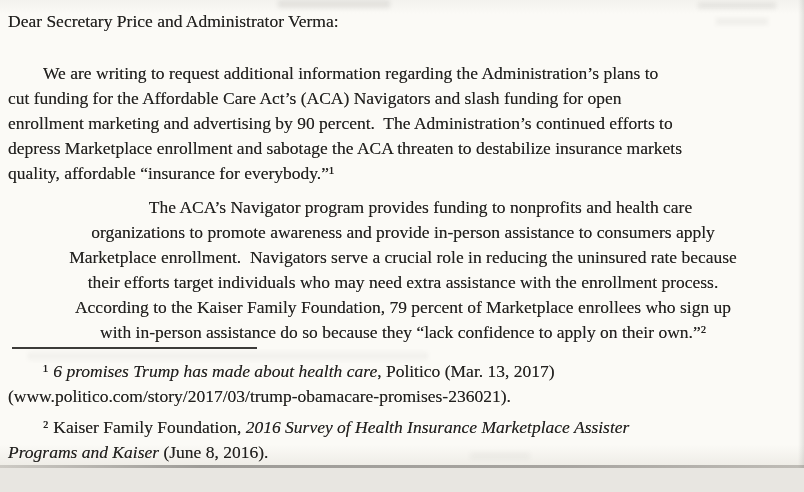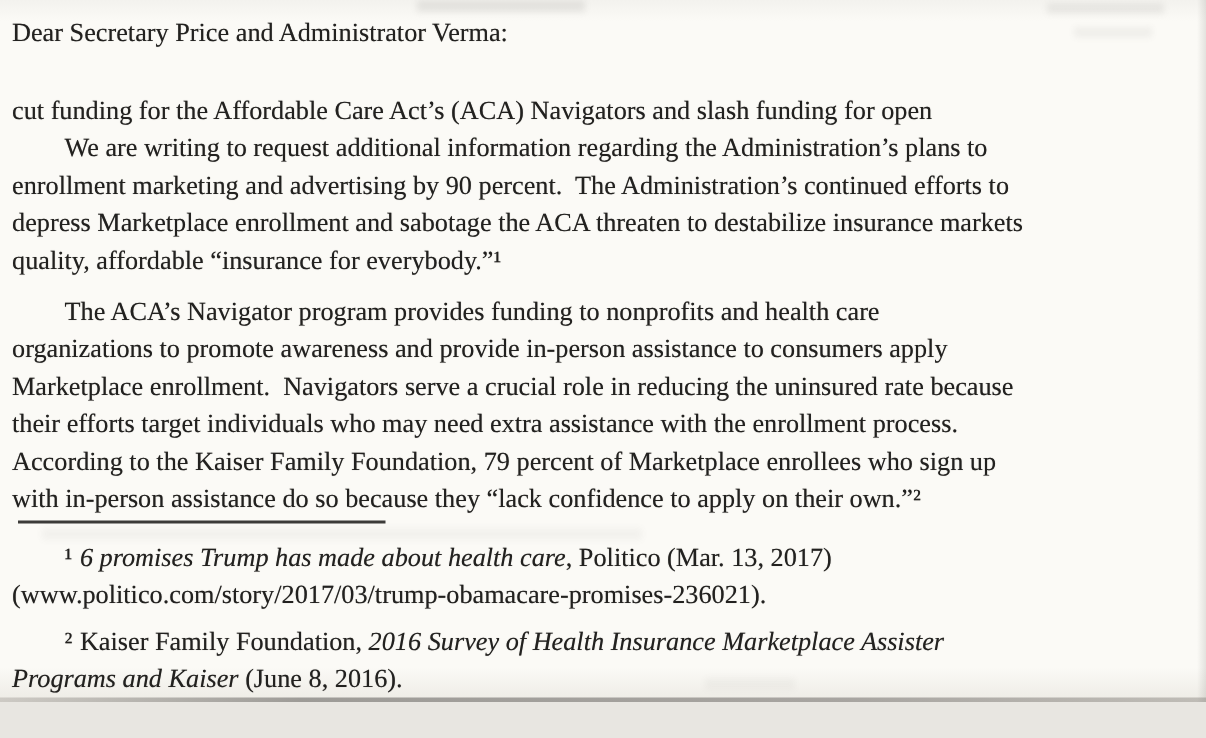--- a/index.html
+++ b/index.html
@@ -17,21 +17,21 @@
     font-size: 17.5px;
     line-height: 25px;
     color: #22211f;
     overflow: hidden;
     text-shadow: 0 0 0.5px rgba(40, 38, 36, 0.55);
   }
   .line { display: block; white-space: pre; }
   .indent { padding-left: 35px; }
   .salutation { margin: 0; }
   .para1 { margin: 27px 0 0 0; }
-  .para2 { margin: 9px 0 0 0; }
+  .para2 { margin: 9px 0 0 0; text-align: center; }
   .footnote-sep {
     margin: 2px 0 0 4px;
     width: 245px; height: 0;
     border-top: 2px solid #3c3b39;
   }
   .footnote1 { margin: 10px 0 0 0; }
   .footnote2 { margin: 6px 0 0 0; }
   .fn-marker { margin-right: 5px; }
   .italic { font-style: italic; }
   
@@ -55,22 +55,22 @@
 </head>
 <body>
 
 <div class="page">
 
   <p class="salutation">
     <span class="line">Dear Secretary Price and Administrator Verma:</span>
   </p>
 
   <p class="para1">
+    <span class="line indent">We are writing to request additional information regarding the Administration’s plans to</span>
     <span class="line">cut funding for the Affordable Care Act’s (ACA) Navigators and slash funding for open</span>
-    <span class="line indent">We are writing to request additional information regarding the Administration’s plans to</span>
     <span class="line">enrollment marketing and advertising by 90 percent.  The Administration’s continued efforts to</span>
     <span class="line">depress Marketplace enrollment and sabotage the ACA threaten to destabilize insurance markets</span>
     <span class="line">quality, affordable “insurance for everybody.”¹</span>
   </p>
 
   <p class="para2">
     <span class="line indent">The ACA’s Navigator program provides funding to nonprofits and health care</span>
     <span class="line">organizations to promote awareness and provide in-person assistance to consumers apply</span>
     <span class="line">Marketplace enrollment.  Navigators serve a crucial role in reducing the uninsured rate because</span>
     <span class="line">their efforts target individuals who may need extra assistance with the enrollment process.</span>

